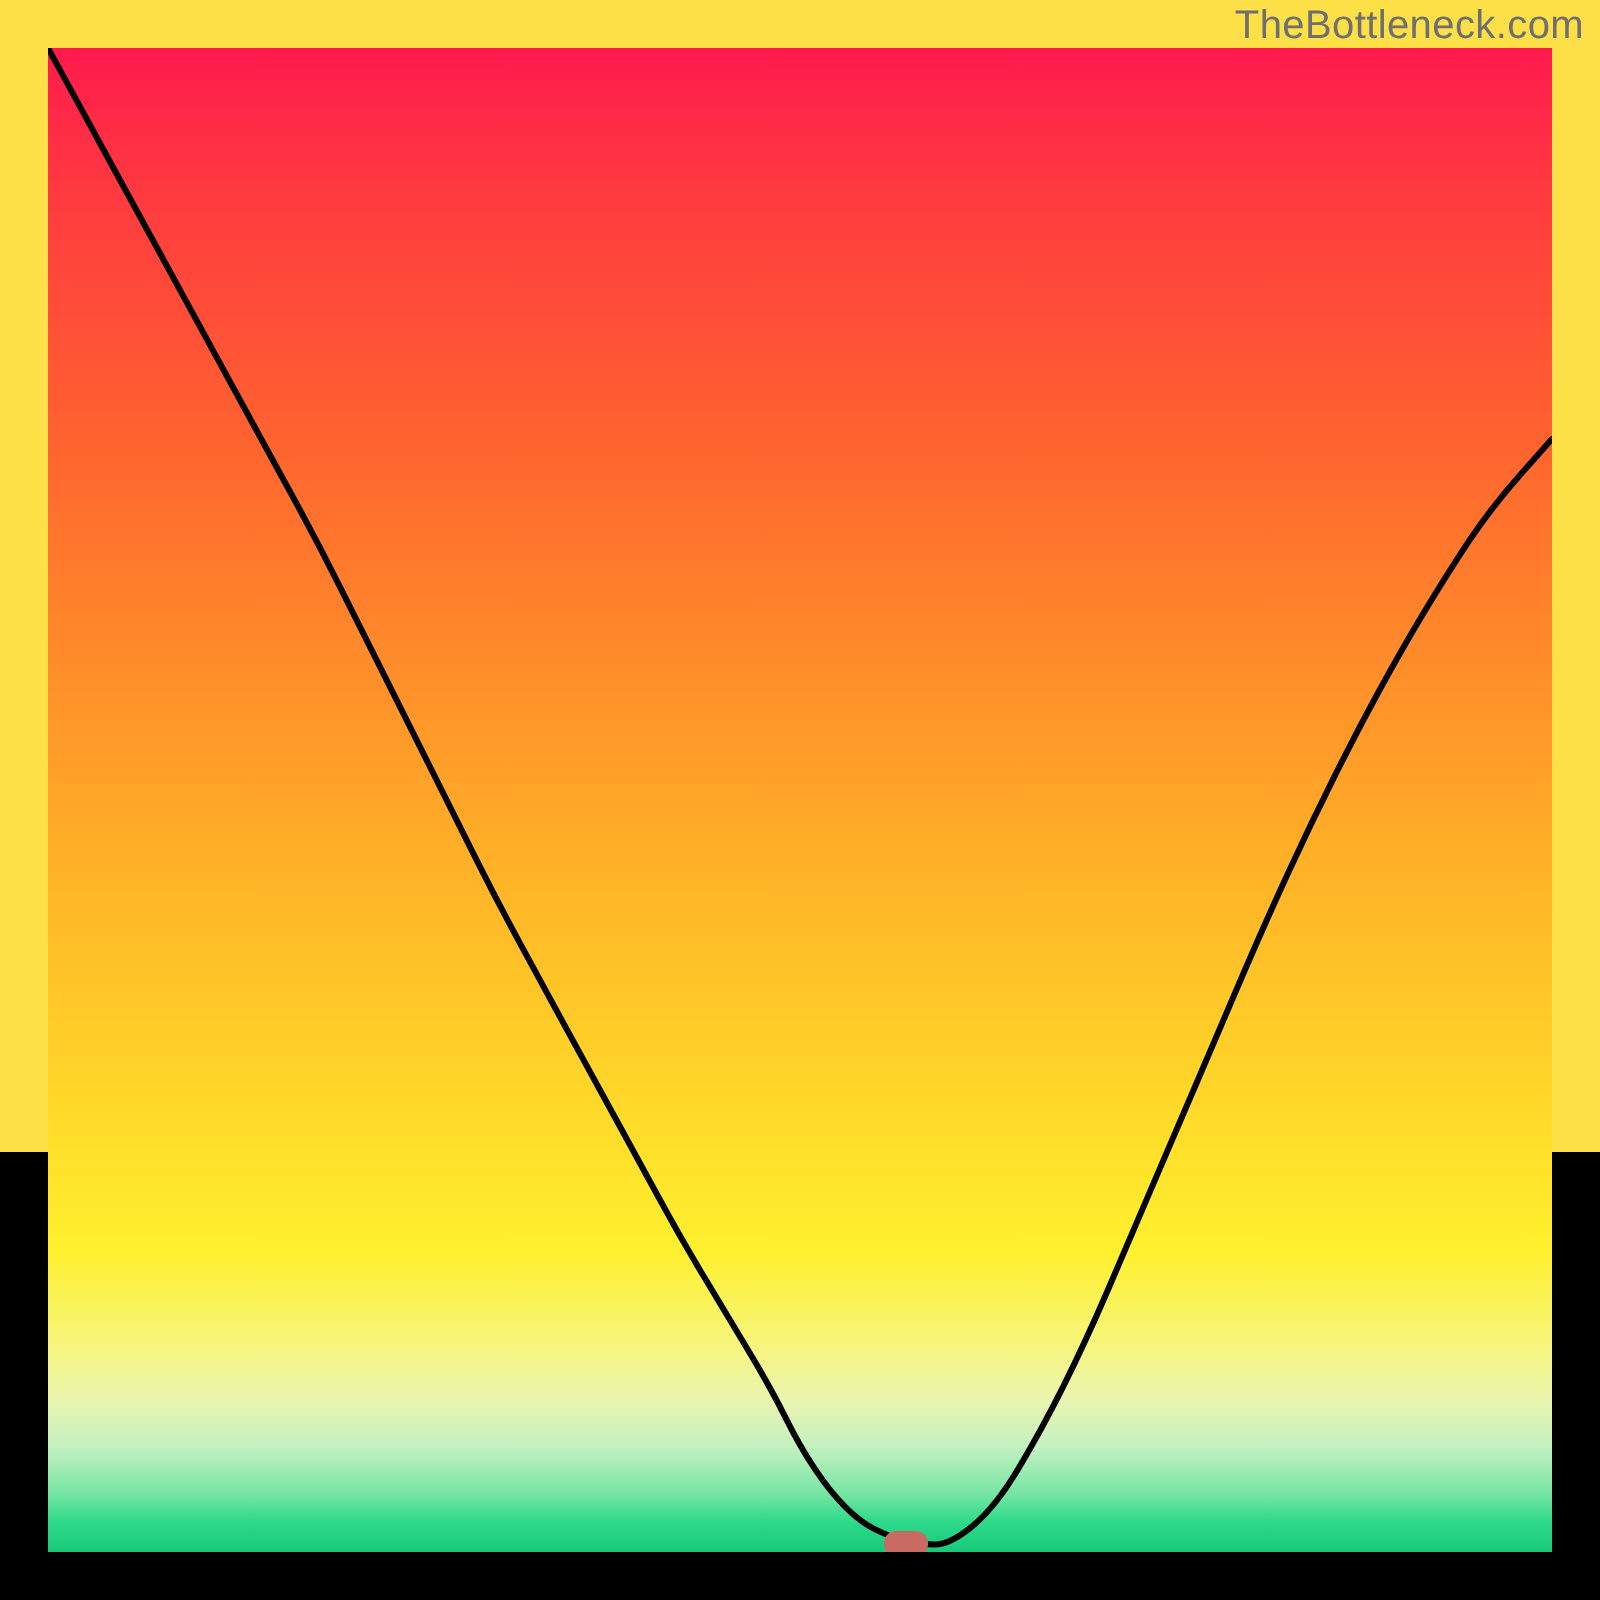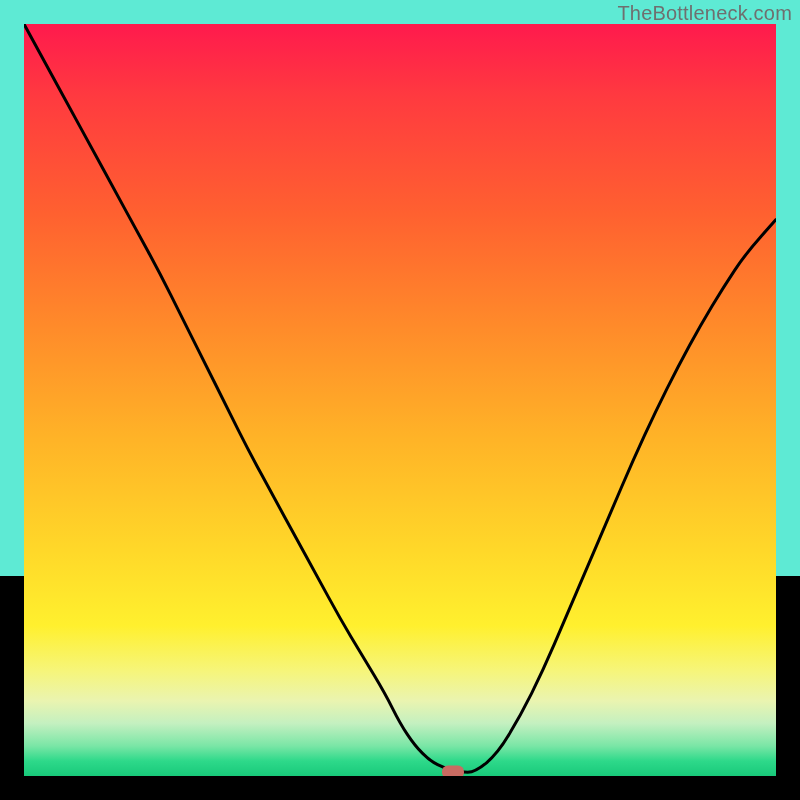--- a/index.html
+++ b/index.html
@@ -10,21 +10,21 @@
     background: #000;
     overflow: hidden;
     font-family: Arial, Helvetica, sans-serif;
   }
   .frame {
     position: absolute;
     left: 0;
     top: 0;
     width: 800px;
     height: 576px;
-    background: #5eead4;
+    background: #fde047;
   }
   .plot {
     position: absolute;
     left: 24px;
     top: 24px;
     width: 752px;
     height: 752px;
     overflow: hidden;
   }
   .gradient {

